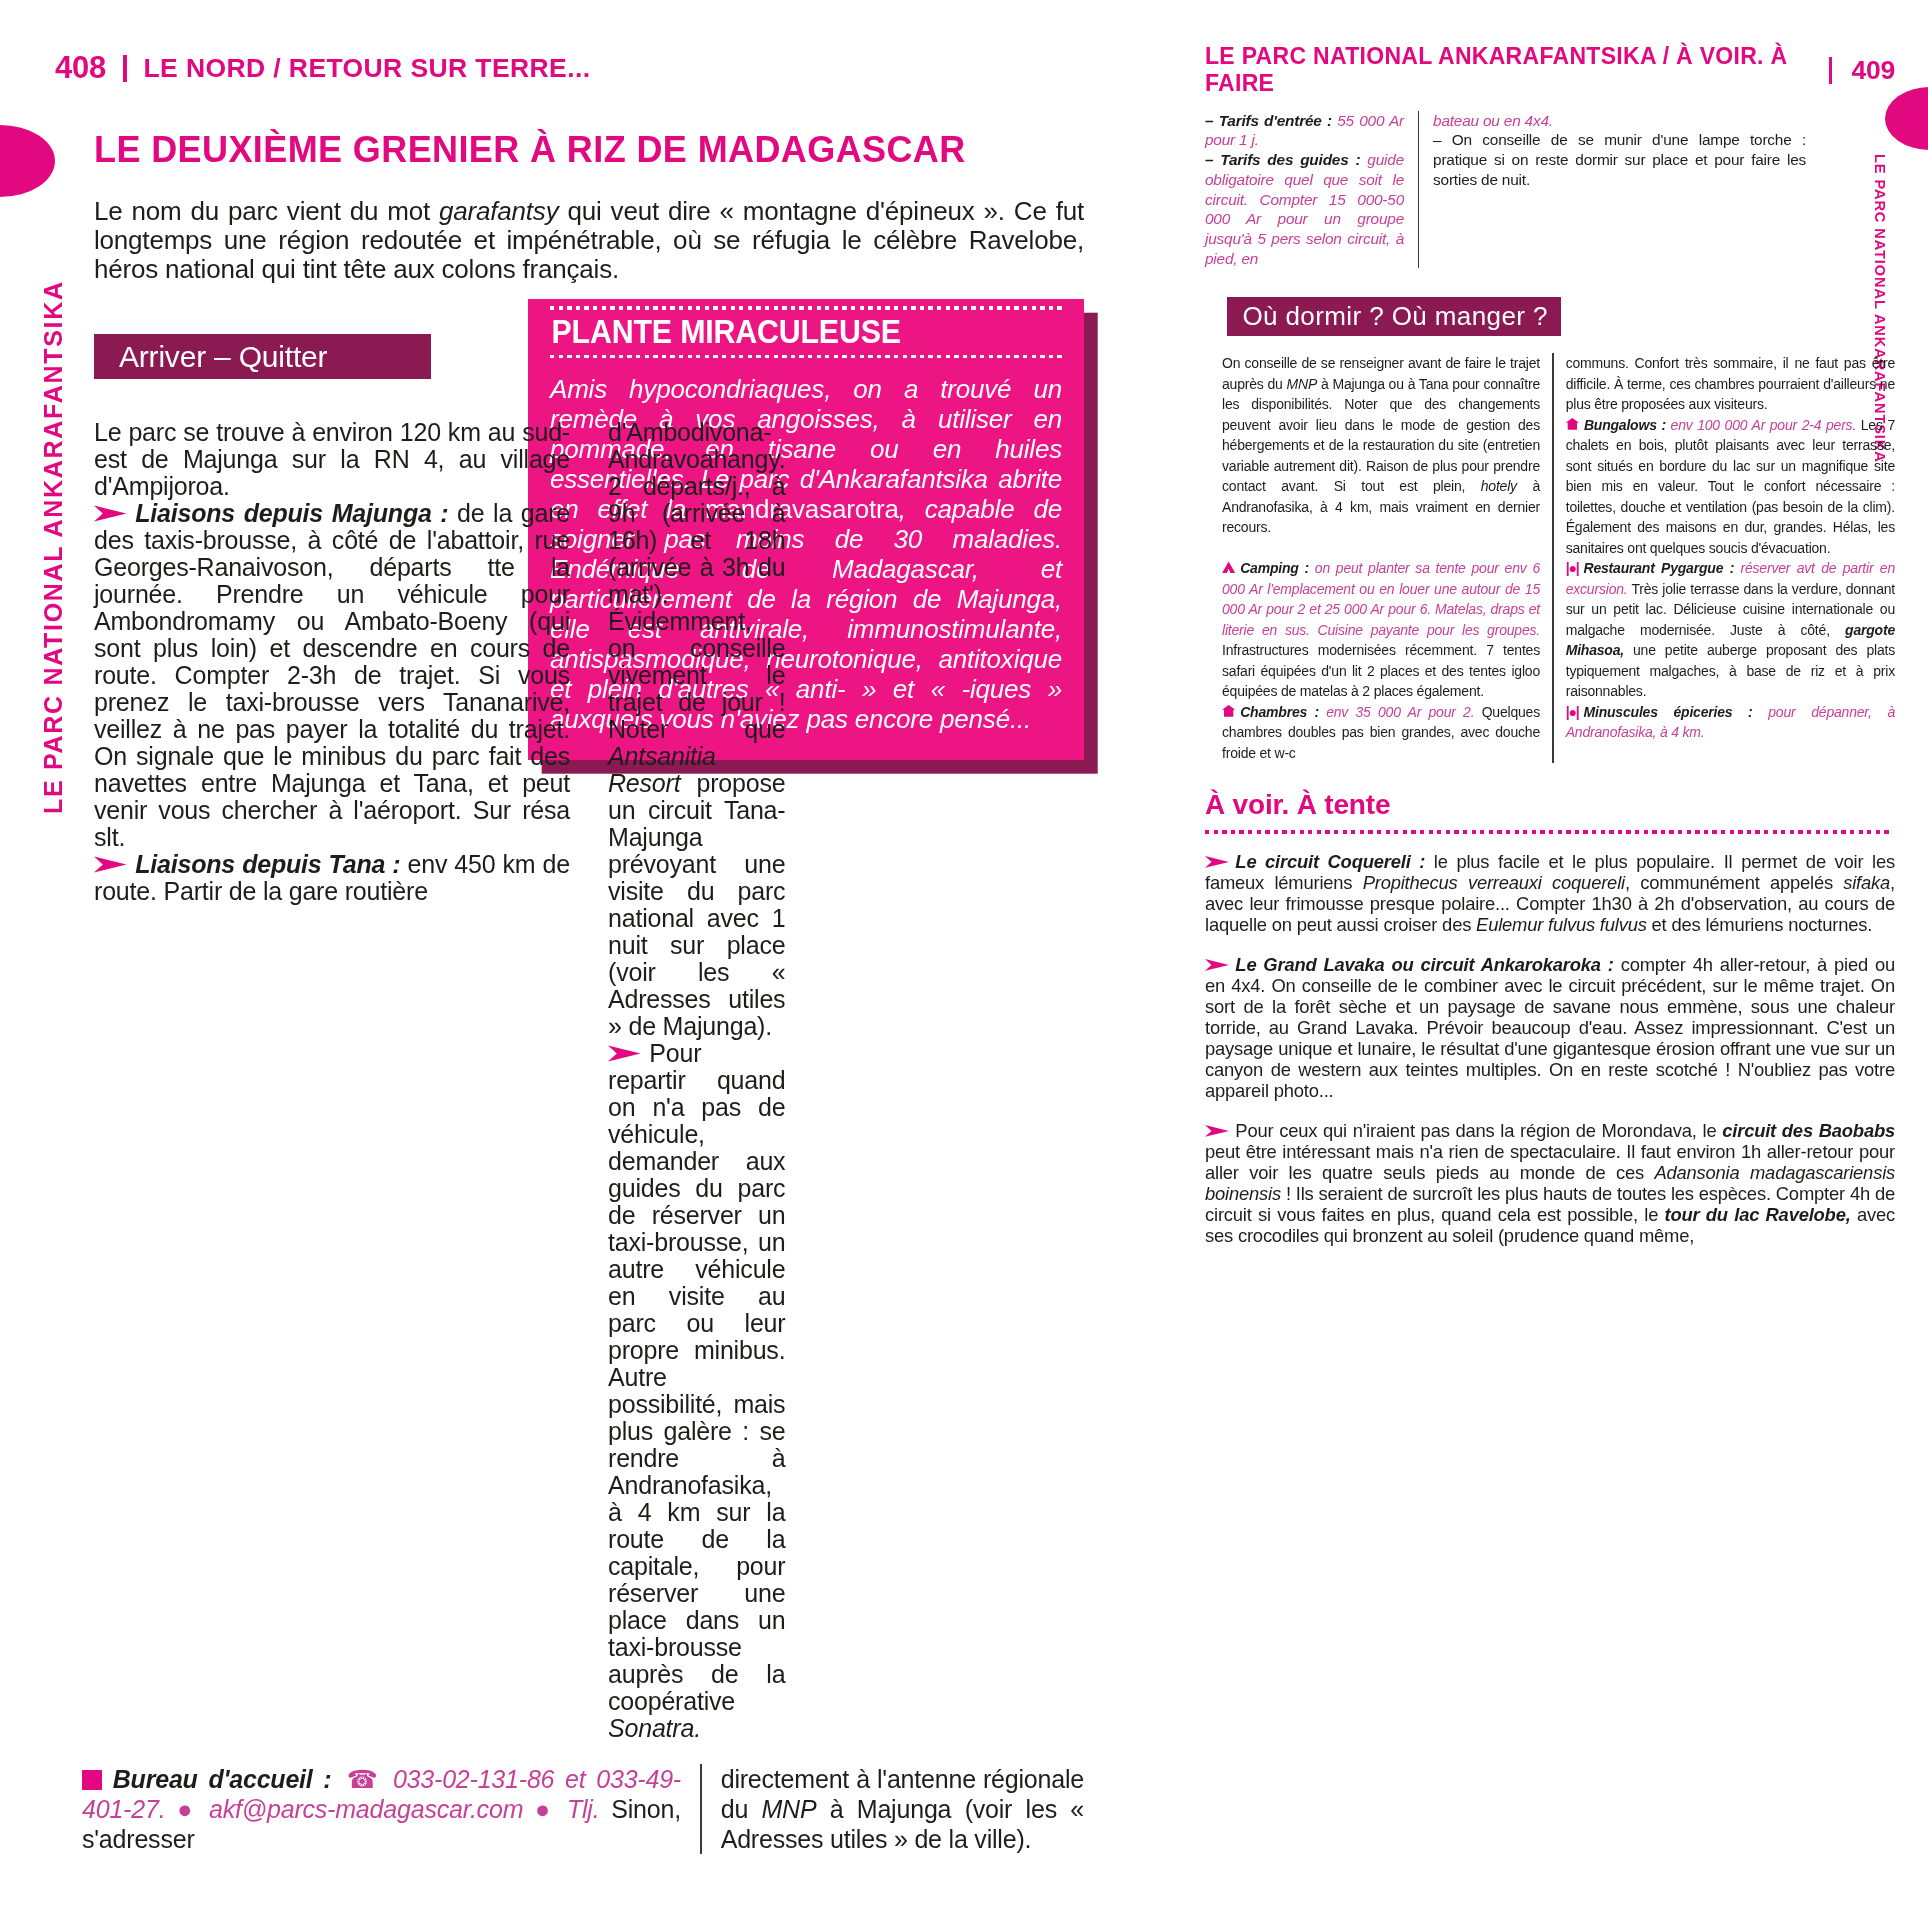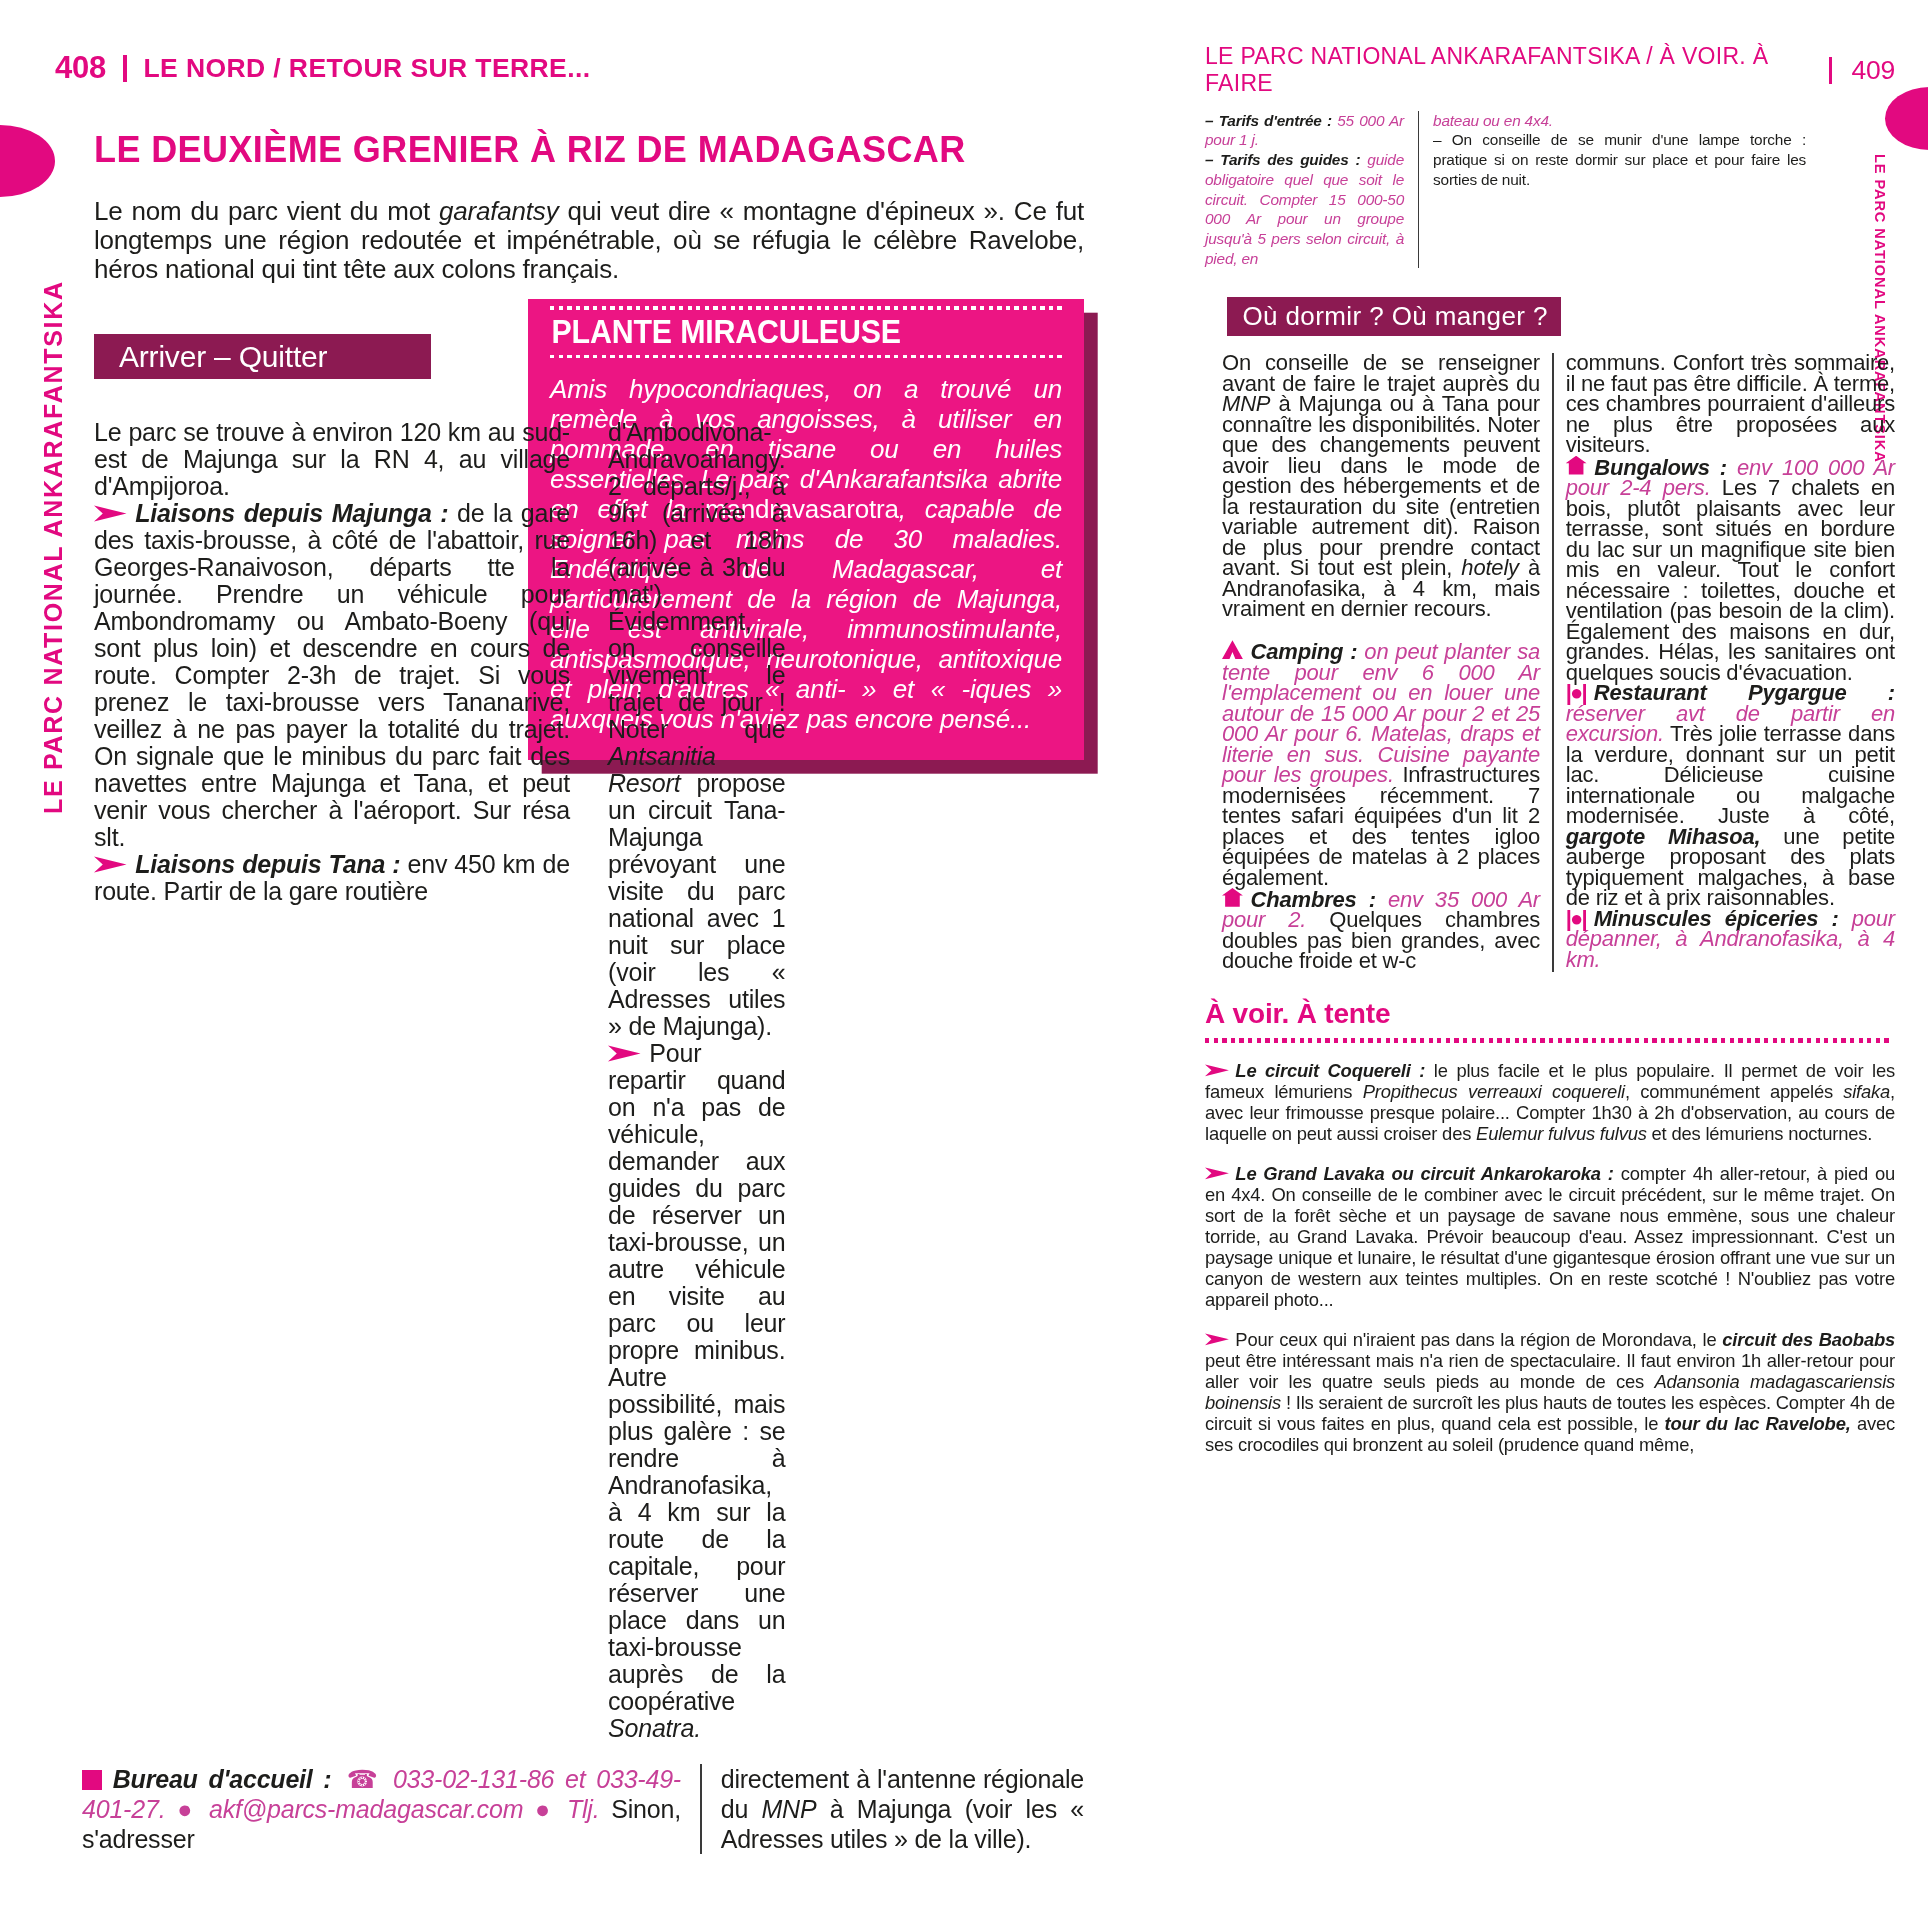--- a/index.html
+++ b/index.html
@@ -76,29 +76,29 @@
   .vdiv{width:1.7px;background:#3a3a3a;margin:0 19px;align-self:stretch}
 
   #infos-head{margin-top:45px;margin-left:-5.1px;width:404px;height:50px;font-size:32px;padding-left:20.5px}
   #infos-cols{margin-top:22px;margin-left:-12px;display:flex;font-size:25px;line-height:30px}
   #infos-col1{flex:0 0 599px}
   #infos-col2{flex:1}
 
   
   #right-page{position:absolute;left:1205px;top:43px;width:690px}
   #right-header{display:flex;justify-content:flex-end;align-items:center;gap:19px;
-    color:var(--magenta);font-weight:400}
+    color:var(--magenta);font-weight:700}
   #right-header .hdr-sec{font-size:23px;letter-spacing:0.3px}
   #right-header .pgnum{font-size:26.5px}
   #tarifs{margin-top:13.7px;display:flex;font-size:15.4px;line-height:19.7px}
   #tarifs-col1{flex:0 0 199px}
   #tarifs-col2{flex:0 0 373px}
   #tarifs .vdiv{margin:0 13.7px}
   #oudormir-head{margin-top:29px;margin-left:22px;width:334px;height:39px;font-size:26px;padding-left:15.4px;letter-spacing:0.4px}
-  #oudormir-cols{margin-top:17px;margin-left:17px;display:flex;font-size:22px;line-height:20.5px}
+  #oudormir-cols{margin-top:17px;margin-left:17px;display:flex;font-size:14px;line-height:20.5px}
   #oudormir-col1{flex:0 0 318px}
   #oudormir-col2{flex:1}
   #oudormir-cols .vdiv{margin:0 12px}
   #avoir-title{margin-top:26px;font-size:28px;font-weight:700;color:var(--magenta)}
   #avoir-dots{margin-top:8.6px;height:4.3px;width:688px;
     background:repeating-linear-gradient(90deg,var(--magenta) 0 4.3px,transparent 4.3px 8.6px)}
   #avoir-body{margin-top:17px;font-size:18.4px;line-height:21px}
   #avoir-body p.para.gap{margin-top:19px}
 </style>
 </head>

